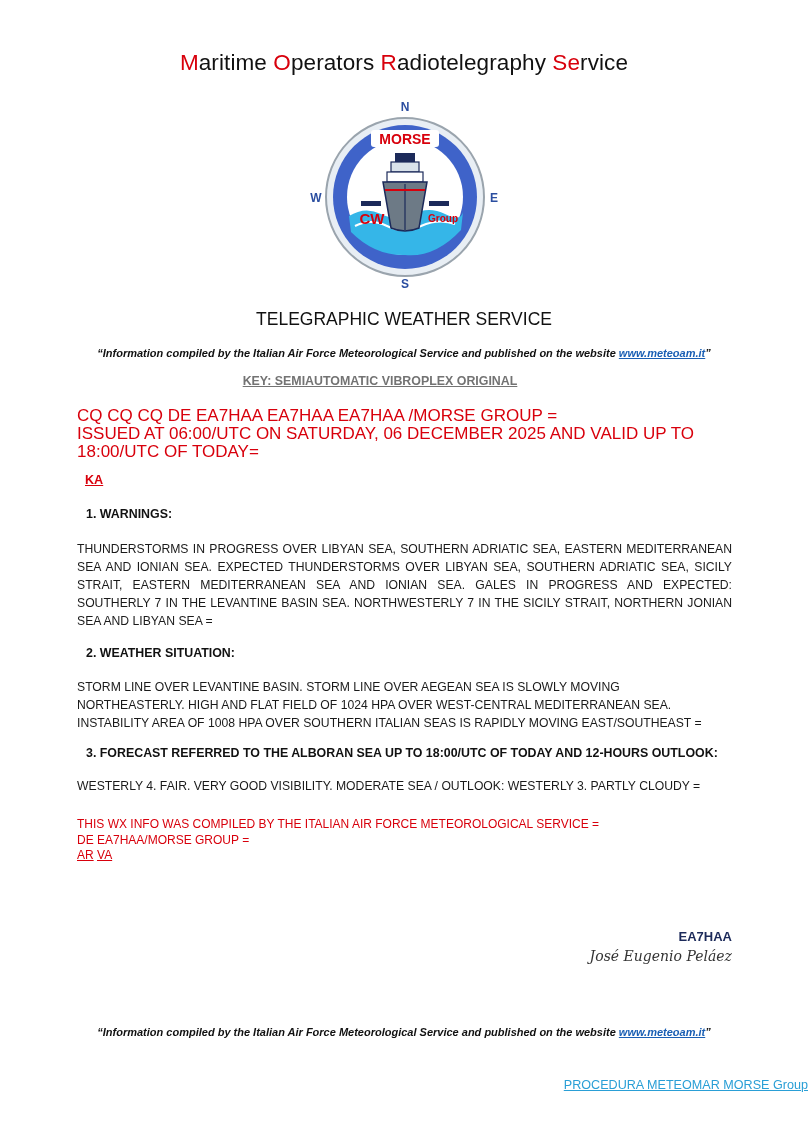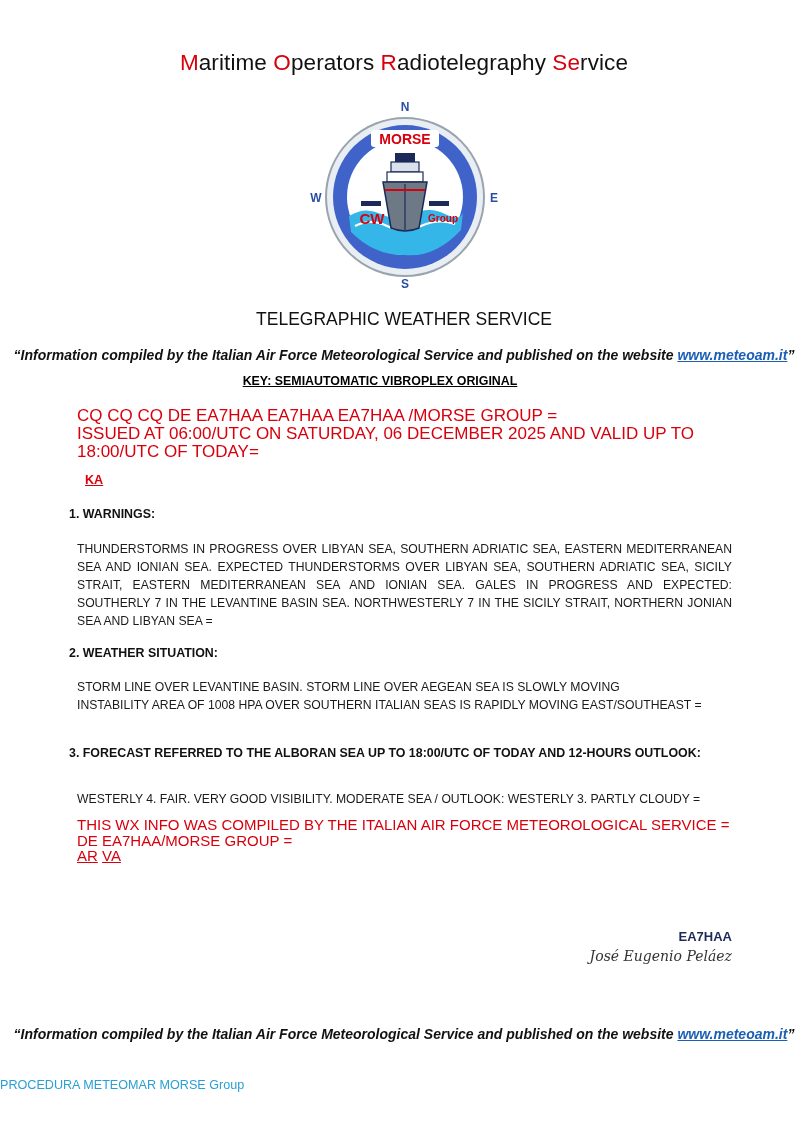--- a/index.html
+++ b/index.html
@@ -5,39 +5,39 @@
   html, body { margin: 0; padding: 0; background: #ffffff; }
   body { width: 808px; height: 1141px; position: relative; overflow: hidden;
          font-family: "Liberation Sans", "DejaVu Sans", sans-serif; color: #1a1a1a; }
   .page { position: absolute; left: 0; top: 0; width: 808px; height: 1141px; }
   .title { position: absolute; top: 50px; left: 0; width: 808px; text-align: center;
            font-size: 22.5px; color: #111; letter-spacing: 0.1px; }
   .title .hl { color: #d8000c; }
   .logo { position: absolute; left: 305px; top: 98px; width: 200px; height: 195px; }
   .subtitle { position: absolute; top: 309px; left: 0; width: 808px; text-align: center;
               font-size: 17.5px; color: #111; }
-  .credit { position: absolute; left: 0; width: 808px; text-align: center; font-size: 14px;
+  .credit { position: absolute; left: 0; width: 808px; text-align: center; font-size: 11px;
             font-style: italic; font-weight: bold; color: #111; }
   .credit a { color: #1a5fb4; text-decoration: underline; }
   .key { position: absolute; top: 374px; left: 0; width: 760px; text-align: center;
-         font-size: 12.4px; font-weight: bold; color: #000000; text-decoration: underline; }
+         font-size: 12.4px; font-weight: bold; color: #737373; text-decoration: underline; }
   .block { position: absolute; left: 77px; width: 655px; font-size: 12.2px; line-height: 18px; }
   .caps-red { color: #d8000c; font-size: 17px; line-height: 18px; }
   .ka { position: absolute; left: 77px; top: 473px; font-size: 12.6px; color: #d8000c;
         text-decoration: underline; font-weight: bold; padding-left: 8px; }
-  .heading { position: absolute; left: 69px; font-size: 12.4px; font-weight: bold; color: #111; }
+  .heading { position: absolute; left: 86px; font-size: 12.4px; font-weight: bold; color: #111; }
   .just { text-align: justify; text-align-last: left; }
-  .closing { position: absolute; left: 77px; top: 817px; font-size: 15px; line-height: 15.5px; color: #d8000c; }
+  .closing { position: absolute; left: 77px; top: 817px; font-size: 12px; line-height: 15.5px; color: #d8000c; }
   .closing .ul { text-decoration: underline; }
   .sign { position: absolute; right: 76px; top: 929px; text-align: right; }
   .callsign { font-size: 13px; font-weight: bold; color: #1c2a5a; }
   .signature { font-family: "DejaVu Serif", serif; font-style: italic; font-size: 14px;
                color: #333; margin-top: 4px; }
-  .footer { position: absolute; top: 1078px; left: 0; width: 808px; text-align: left;
-            font-size: 12.6px; color: #2a9fd6; }
+  .footer { position: absolute; top: 1078px; left: 0; width: 808px; text-align: right;
+            font-size: 12.6px; color: #2a9fd6; text-decoration: underline; }
 </style>
 </head>
 <body>
 
 <div class="page">
 
   <div class="title">
     <span class="hl">M</span><span>aritime </span><span class="hl">O</span><span>perators </span><span class="hl">R</span><span>adiotelegraphy </span><span class="hl">Se</span><span>rvice</span>
   </div>
 
@@ -81,25 +81,26 @@
   </div>
 
   <div class="ka">KA</div>
 
   <div class="heading" style="top:507px;">1. WARNINGS:</div>
   <div class="block just" style="top:540px;">THUNDERSTORMS IN PROGRESS OVER LIBYAN SEA, SOUTHERN ADRIATIC SEA, EASTERN MEDITERRANEAN SEA AND IONIAN SEA. EXPECTED THUNDERSTORMS OVER LIBYAN SEA, SOUTHERN ADRIATIC SEA, SICILY STRAIT, EASTERN MEDITERRANEAN SEA AND IONIAN SEA. GALES IN PROGRESS AND EXPECTED:  SOUTHERLY 7 IN THE LEVANTINE BASIN SEA. NORTHWESTERLY 7 IN THE SICILY STRAIT, NORTHERN JONIAN SEA AND LIBYAN SEA =</div>
 
   <div class="heading" style="top:646px;">2. WEATHER SITUATION:</div>
   <div class="block" style="top:678px;">
     <div>STORM LINE OVER LEVANTINE BASIN. STORM LINE OVER AEGEAN SEA IS SLOWLY MOVING</div>
+    <div>NORTHEASTERLY. HIGH AND FLAT FIELD OF 1024 HPA OVER WEST-CENTRAL MEDITERRANEAN SEA.</div>
     <div>INSTABILITY AREA OF 1008 HPA OVER SOUTHERN ITALIAN SEAS IS RAPIDLY MOVING EAST/SOUTHEAST =</div>
   </div>
 
   <div class="heading" style="top:746px;">3. FORECAST REFERRED TO THE ALBORAN SEA UP TO 18:00/UTC OF TODAY AND 12-HOURS OUTLOOK:</div>
-  <div class="block" style="top:777px;margin-top:13px;">WESTERLY 4. FAIR. VERY GOOD VISIBILITY. MODERATE SEA / OUTLOOK: WESTERLY 3. PARTLY CLOUDY =</div>
+  <div class="block" style="top:777px;">WESTERLY 4. FAIR. VERY GOOD VISIBILITY. MODERATE SEA / OUTLOOK: WESTERLY 3. PARTLY CLOUDY =</div>
 
   <div class="closing">
     <div>THIS WX INFO WAS COMPILED BY THE ITALIAN AIR FORCE METEOROLOGICAL SERVICE =</div>
     <div>DE EA7HAA/MORSE GROUP =</div>
     <div><span class="ul">AR</span> <span class="ul">VA</span></div>
   </div>
 
   <div class="sign">
     <div class="callsign">EA7HAA</div>
     <div class="signature">José Eugenio Peláez</div>

